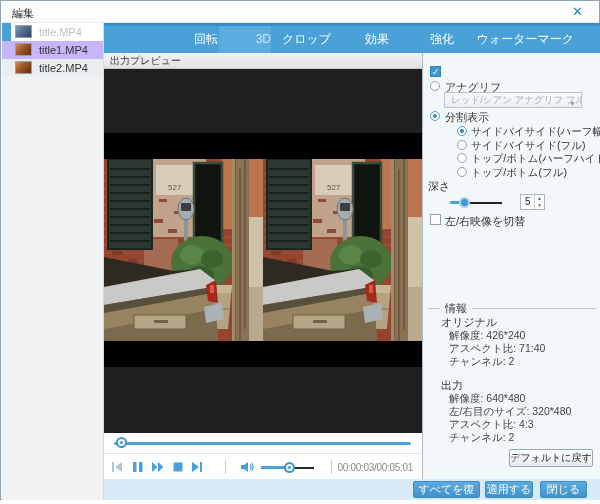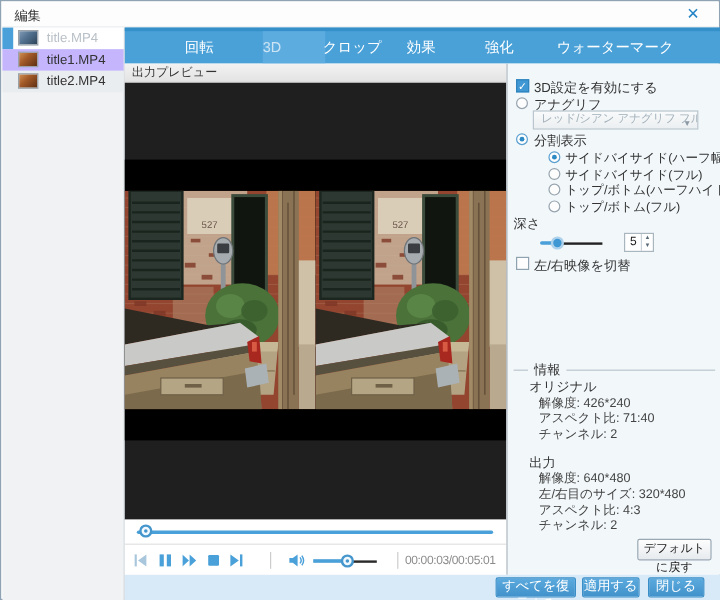--- a/index.html
+++ b/index.html
@@ -7,21 +7,21 @@
   #stage { position:relative; width:600px; height:504px; background:#fff; overflow:hidden; }
   #dialog { position:absolute; left:0; top:0; width:600px; height:500px; background:#fff; border:1px solid #8fa3b5; }
 
   
   .titlebar { position:absolute; left:1px; top:1px; width:597px; height:21px; background:#fdfdfd; border-bottom:1px solid #e7eaec; }
   .title { position:absolute; left:10px; top:4px; font-size:11px; color:#333; }
   .close { position:absolute; right:16px; top:2px; font-size:13px; font-weight:bold; color:#2585c7; cursor:pointer; }
 
   
   .tabbar { position:absolute; left:103px; top:22px; width:496px; height:30px; background:#49a1d8; border-top:3px solid #3590c9; }
-  .tab { position:absolute; top:0; height:27px; line-height:27px; text-align:left; color:#fff; font-size:12px; cursor:pointer; }
+  .tab { position:absolute; top:0; height:27px; line-height:27px; text-align:right; color:#fff; font-size:12px; cursor:pointer; }
   .tab.sel { background:#5dacdf; color:#cde4f4; }
 
   
   .sidebar { position:absolute; left:1px; top:22px; width:102px; height:477px; background:#f0f2f4; border-right:1px solid #d5dadd; }
   .frow { position:relative; width:100%; height:18px;padding-left:12px; }
   .frow.r1 { background:#fff; }
   .frow.r2 { background:#c4b5fd; }
   .frow.r3 { background:#eaedef; }
   .selstrip { position:absolute; left:0; top:0; width:9px; height:18px; background:#4aa0d8; }
   .thumb { position:absolute; left:13px; top:2px; width:17px; height:13px; border:1px solid #9aa2a8; }
@@ -73,21 +73,21 @@
   .spinval { flex:1; font-size:10px; color:#222; line-height:14px; padding-left:4px; }
   .spinarrows { width:10px; border-left:1px solid #c9d2d8; display:flex; flex-direction:column; }
   .spinarrows span { flex:1; font-size:5px; line-height:7px; text-align:center; color:#5a6a76; cursor:pointer; }
 
   .infodivider { position:absolute; left:5px; top:248px; width:168px; height:14px; display:flex; align-items:center; }
   .infodivider .line { flex:1; height:1px; background:#bcc6ce; }
   .infodivider .line.short { flex:0 0 12px; }
   .infodivider .t { padding:0 5px; }
   .sech { position:absolute; left:18px; white-space:nowrap; }
   .irow { position:absolute; left:26px; font-size:10.5px; color:#444; white-space:nowrap; }
-  .defbtn { position:absolute; right:8px; top:396px; width:62px; height:18px; background:linear-gradient(#fdfdfd,#e7ebee); border:1px solid #9aa8b4; border-radius:2px; font-size:10px; color:#222; text-align:center; line-height:16px; cursor:pointer; }
+  .defbtn { position:absolute; right:8px; top:396px; width:84px; height:18px; background:linear-gradient(#fdfdfd,#e7ebee); border:1px solid #9aa8b4; border-radius:2px; font-size:10px; color:#222; text-align:center; line-height:16px; cursor:pointer; }
 
   
   .footer { position:absolute; left:103px; top:478px; width:496px; height:21px; background:#d8eaf7; }
   .fbtn { position:absolute; top:2px; height:17px; background:linear-gradient(#5caade,#4192cb); border:1px solid #3a8ec8; border-radius:2px; color:#fff; font-size:11px; text-align:center; line-height:15px; cursor:pointer; }
 </style>
 </head>
 <body>
 
 <svg width="0" height="0" style="position:absolute">
   <defs>
@@ -228,21 +228,20 @@
           <span class="dot"></span>
         </span>
       <span class="vdiv" style="left:227px;"></span>
       <span class="timetxt">00:00:03/00:05:01</span>
     </div>
 
     <div class="rpanel">
 
       <div class="row" style="top:12px;">
         <span class="cb checked">✓</span>
-        <span class="rlabel">3D設定を有効にする</span>
       </div>
 
       <div class="row" style="top:26px;padding-left:10px;">
         <span class="radio"></span>
         <span class="rlabel">アナグリフ</span>
       </div>
 
       <div class="dropdown">
         <span>レッド/シアン アナグリフ フルカラー</span>
         <span class="dd-arrow">▼</span>

